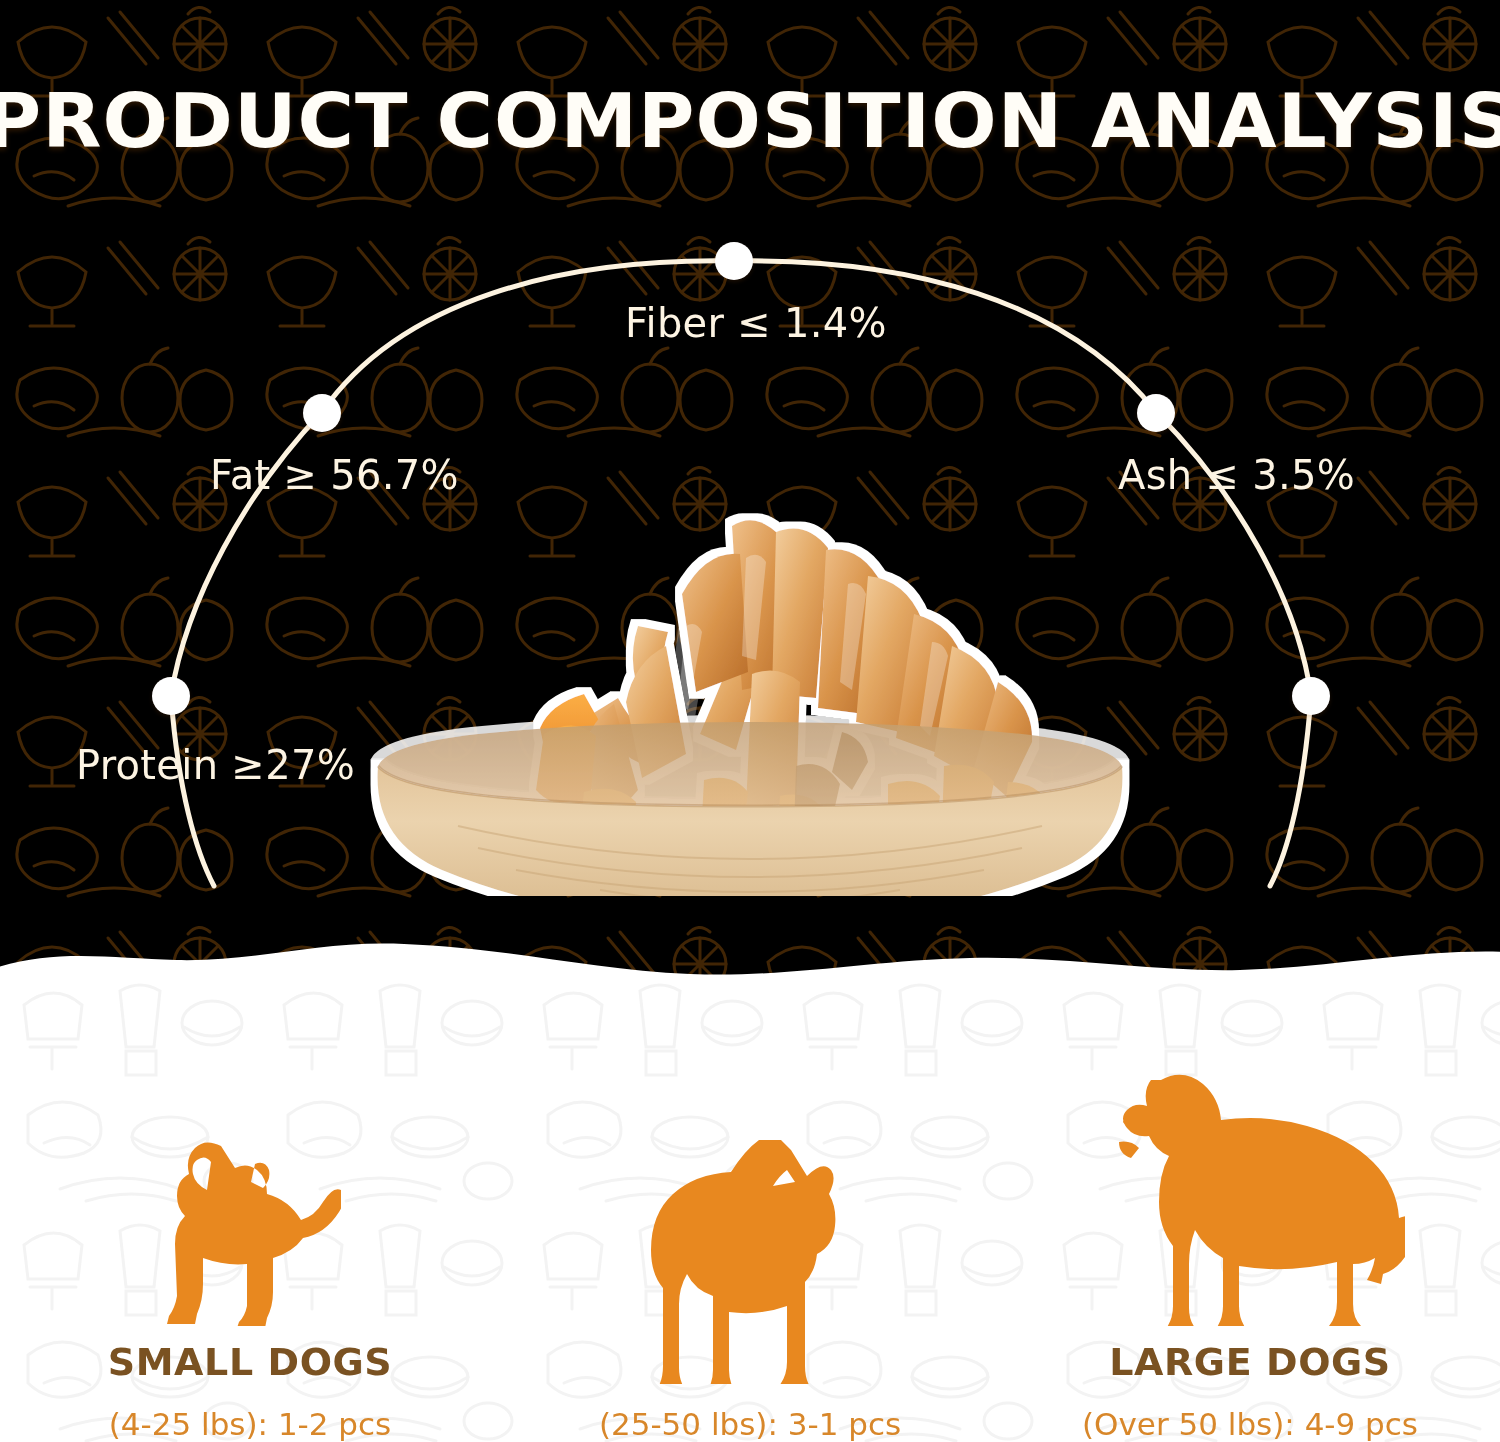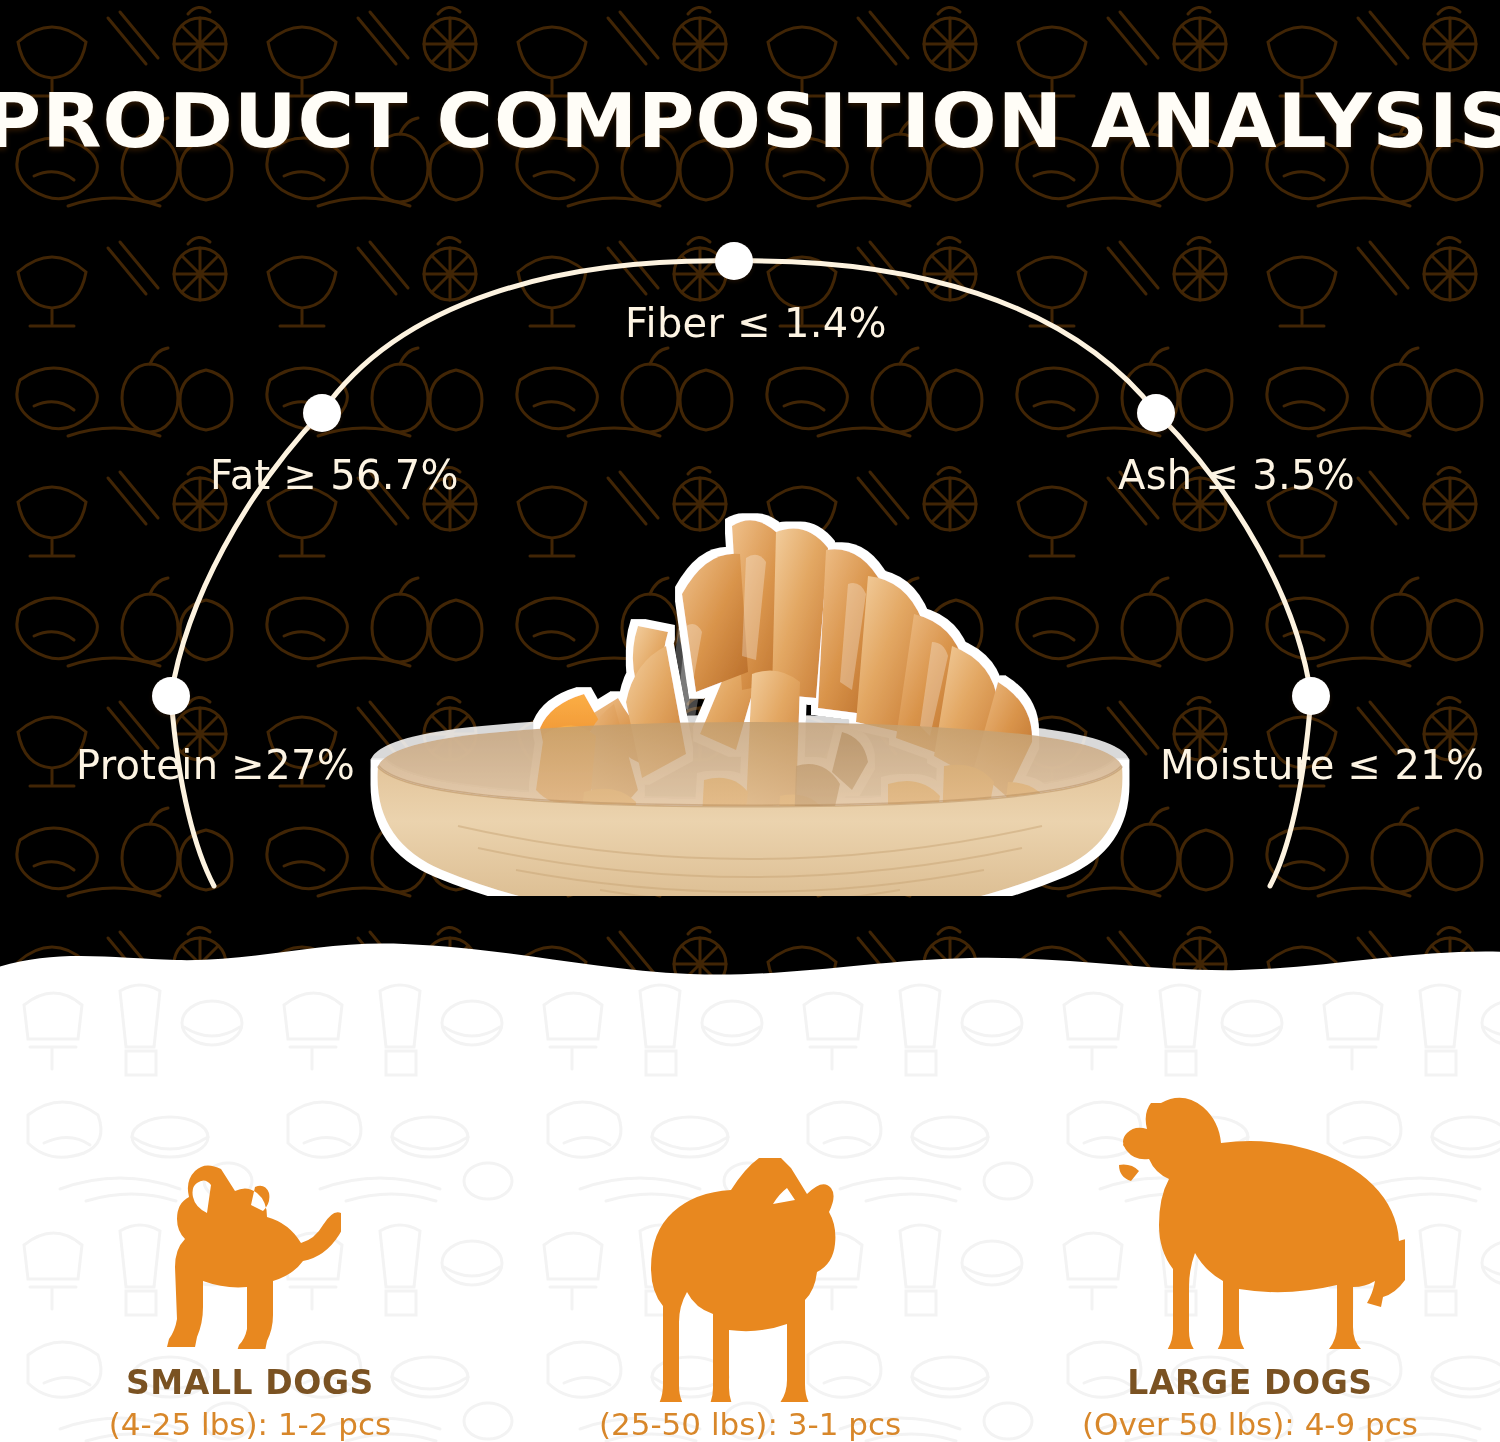--- a/index.html
+++ b/index.html
@@ -110,26 +110,26 @@
     align-items:center;
     justify-content:flex-end;
   }
   .dog-art { display:block; }
   .dog-art svg { display:block; }
   .dog-title {
     margin-top:14px;
     color:#7A5222;
     font-family:"DejaVu Sans", sans-serif;
     font-weight:700;
-    font-size:33px;
+    font-size:38px;
     letter-spacing:.6px;
     white-space:nowrap;
   }
   .dog-sub {
-    margin-top:4px;
+    margin-top:22px;
     color:#D8872A;
     font-family:"DejaVu Sans", sans-serif;
     font-weight:400;
     font-size:31px;
     white-space:nowrap;
   }
 </style>
 </head>
 <body>
 
@@ -175,21 +175,20 @@
     <span class="node n-ash"></span>
     <span class="node n-protein"></span>
     <span class="node n-moisture"></span>
 
     <div class="title">PRODUCT COMPOSITION ANALYSIS</div>
 
     <div class="nutrient l-fiber">Fiber ≤ 1.4%</div>
     <div class="nutrient l-fat">Fat ≥ 56.7%</div>
     <div class="nutrient l-ash">Ash ≤ 3.5%</div>
     <div class="nutrient l-protein">Protein ≥27%</div>
-    <div class="nutrient l-moisture">Moisture ≤ 21%</div>
 
     <svg class="product" viewBox="0 0 804 430">
       <defs>
         <linearGradient id="gBowl" x1="0" y1="0" x2="0" y2="1">
           <stop offset="0" stop-color="#E3C59B"></stop>
           <stop offset=".35" stop-color="#EBD3AE"></stop>
           <stop offset="1" stop-color="#D8B88B"></stop>
         </linearGradient>
         <linearGradient id="gBowlIn" x1="0" y1="0" x2="0" y2="1">
           <stop offset="0" stop-color="#C39E6E"></stop>

